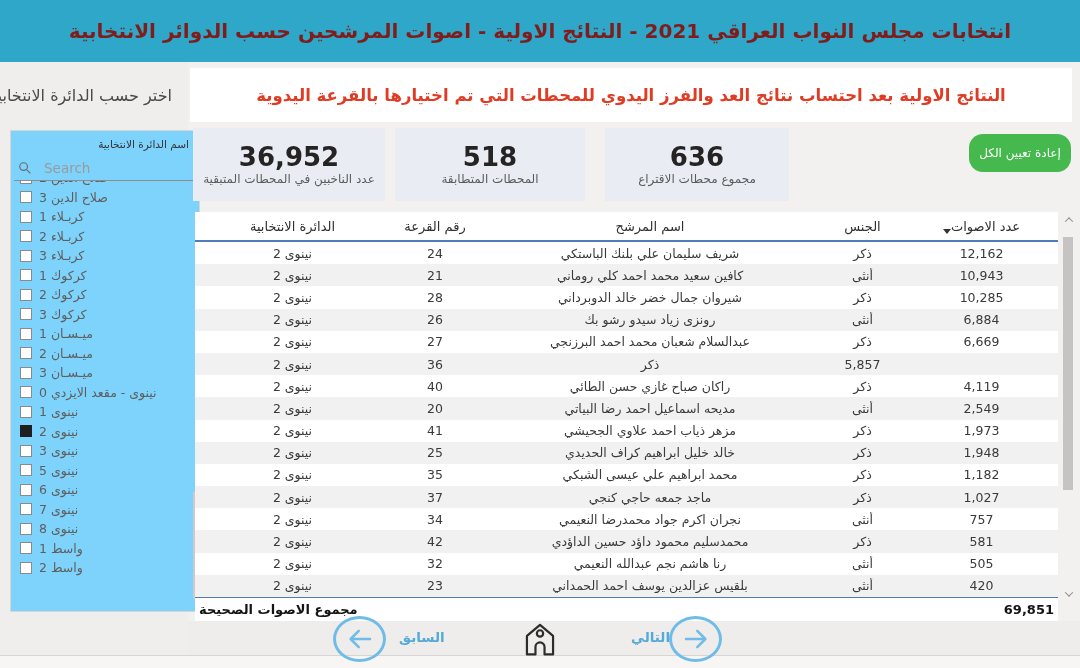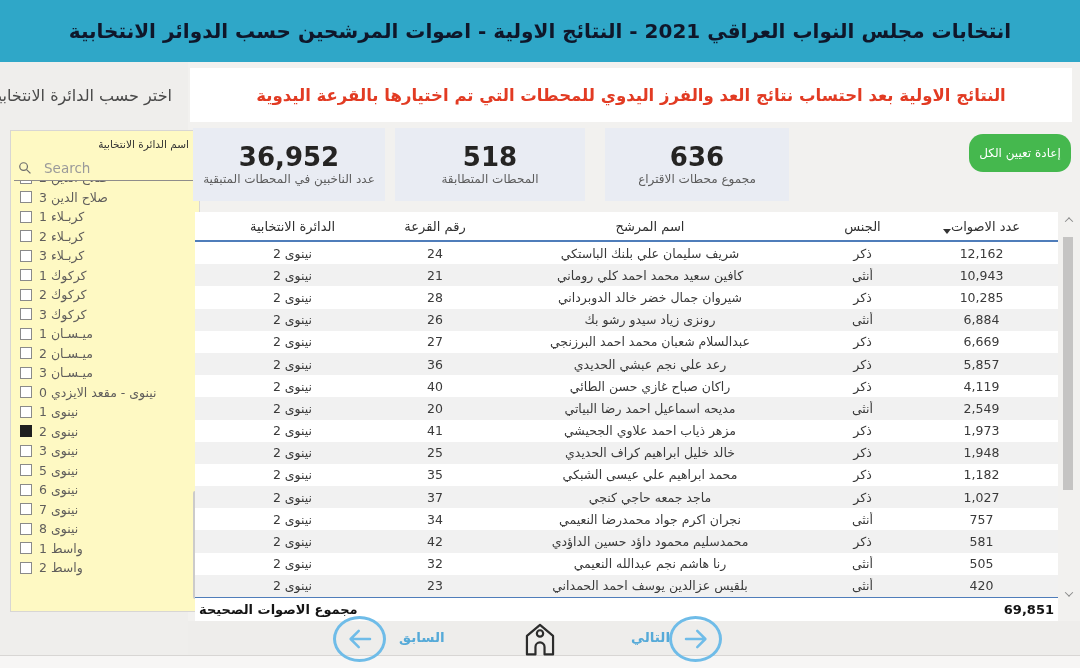--- a/index.html
+++ b/index.html
@@ -9,34 +9,34 @@
     background:#f2f1ef;
     position:relative;
     overflow:hidden;
   }
   .abs { position:absolute; }
   .nowrap { white-space:nowrap; }
 
   
   .app-header {
     left:0; top:0; width:1080px; height:62px;
-    background:#2fa7c8; color:#0f172a;
+    background:#2fa7c8; color:#7f1d1d;
     display:flex; align-items:center; justify-content:center;
     font-weight:bold; font-size:20px;
   }
 
   
   .sidebar { left:0; top:62px; width:188px; height:593px; background:#efeeec; }
   .sidebar-title {
     position:absolute; top:24px; right:16px;
     font-size:16px; color:#4a4a4a; white-space:nowrap;
   }
   .slicer {
     position:absolute; left:10px; top:68px; width:190px; height:482px;
-    background:#fef9c3; border:1px solid #d8d6d4;
+    background:#7dd3fc; border:1px solid #d8d6d4;
   }
   .slicer-header {
     height:25px; padding:7px 10px 0; text-align:right;
     font-size:10.5px; color:#333; white-space:nowrap; overflow:hidden;
   }
   .search-row {
     height:25px; display:flex; align-items:center; gap:12px;
     margin:0 3px; padding:0 4px;
     border-bottom:1px solid #8f8d8b;
   }
@@ -302,21 +302,20 @@
       <div class="tr grid-cols">
         <div class="td" dir="ltr">نينوى 2</div>
         <div class="td">27</div>
         <div class="td" dir="rtl">عبدالسلام شعبان محمد احمد البرزنجي</div>
         <div class="td" dir="rtl">ذكر</div>
         <div class="td">6,669</div>
       </div>
       <div class="tr grid-cols">
         <div class="td" dir="ltr">نينوى 2</div>
         <div class="td">36</div>
-        <div class="td" dir="rtl">رعد علي نجم عبشي الحديدي</div>
         <div class="td" dir="rtl">ذكر</div>
         <div class="td">5,857</div>
       </div>
       <div class="tr grid-cols">
         <div class="td" dir="ltr">نينوى 2</div>
         <div class="td">40</div>
         <div class="td" dir="rtl">راكان صباح غازي حسن الطائي</div>
         <div class="td" dir="rtl">ذكر</div>
         <div class="td">4,119</div>
       </div>

